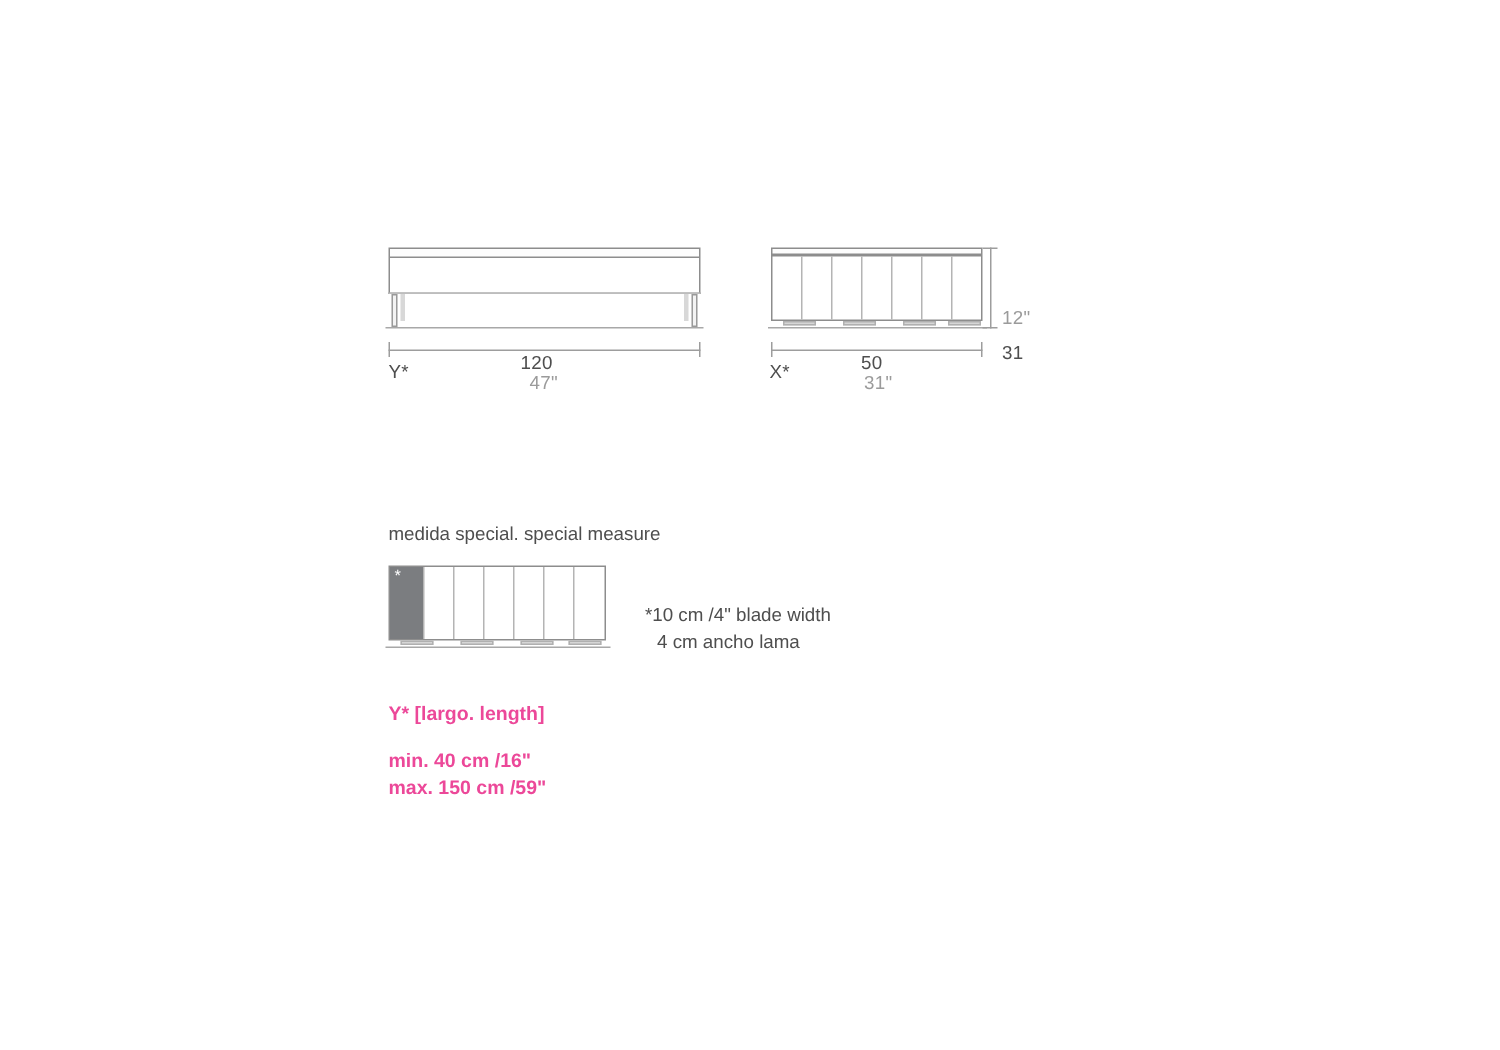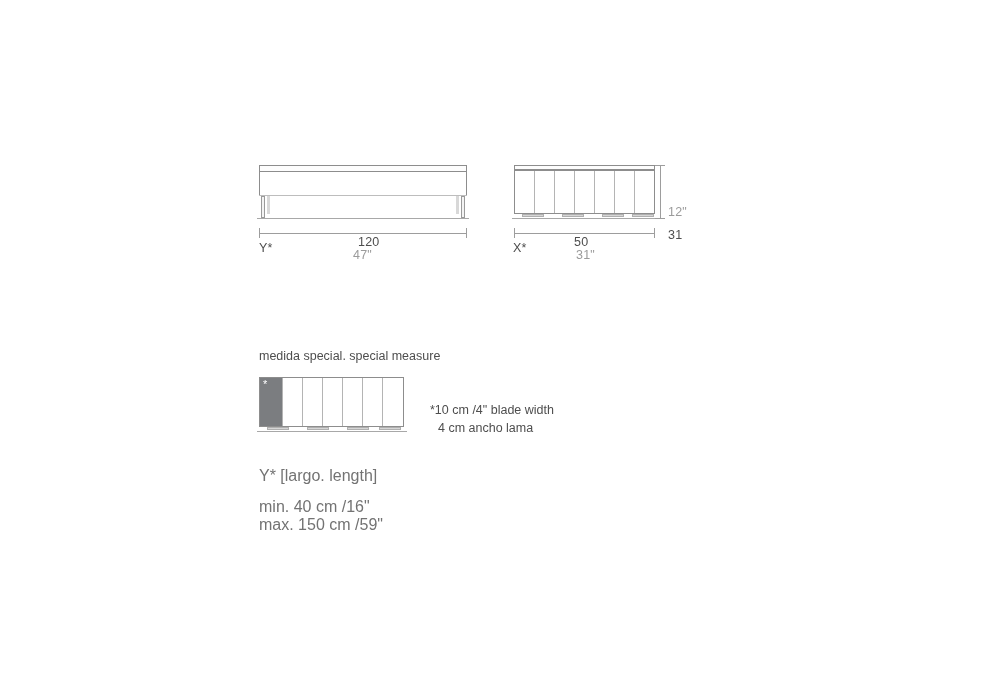--- a/index.html
+++ b/index.html
@@ -231,24 +231,25 @@
     white-space: nowrap;
   }
   .note {
     position: absolute;
     font-size: 12.5px;
     color: #4e4e4e;
     white-space: nowrap;
   }
   .spec-col {
     position: absolute;
-    font-size: 16px;
-    color: #737373;
+    font-size: 13px;
+    color: #ec4899;
     line-height: 18.5px;
     white-space: nowrap;
+    font-weight: bold;
   }
 </style>
 </head>
 <body>
 
 <div class="stage">
 
   <div id="front-view">
     <div class="top-slab"></div>
     <div class="body-band"></div>
@@ -258,21 +259,21 @@
     <div class="leg-inner l1"></div>
     <div class="leg-inner l2"></div>
     <div class="floor"></div>
   </div>
 
   <div class="dimline" style="left:259px; top:233px; width:208px;"></div>
   <div class="tick" style="left:259px; top:228px; height:10px;"></div>
   <div class="tick" style="left:466px; top:228px; height:10px;"></div>
 
   <div class="lbl" style="left:259px; top:241px;">Y*</div>
-  <div class="lbl" style="left:358px; top:235px;">120</div>
+  <div class="lbl" style="left:347px; top:235px;">120</div>
   <div class="lbl sub" style="left:353px; top:248px;">47"</div>
 
   <div id="side-view">
     <div class="top-slab"></div>
     <div class="cabinet"></div>
     <div class="blade" style="left:20px;"></div>
     <div class="blade" style="left:40px;"></div>
     <div class="blade" style="left:60px;"></div>
     <div class="blade" style="left:80px;"></div>
     <div class="blade" style="left:100px;"></div>

